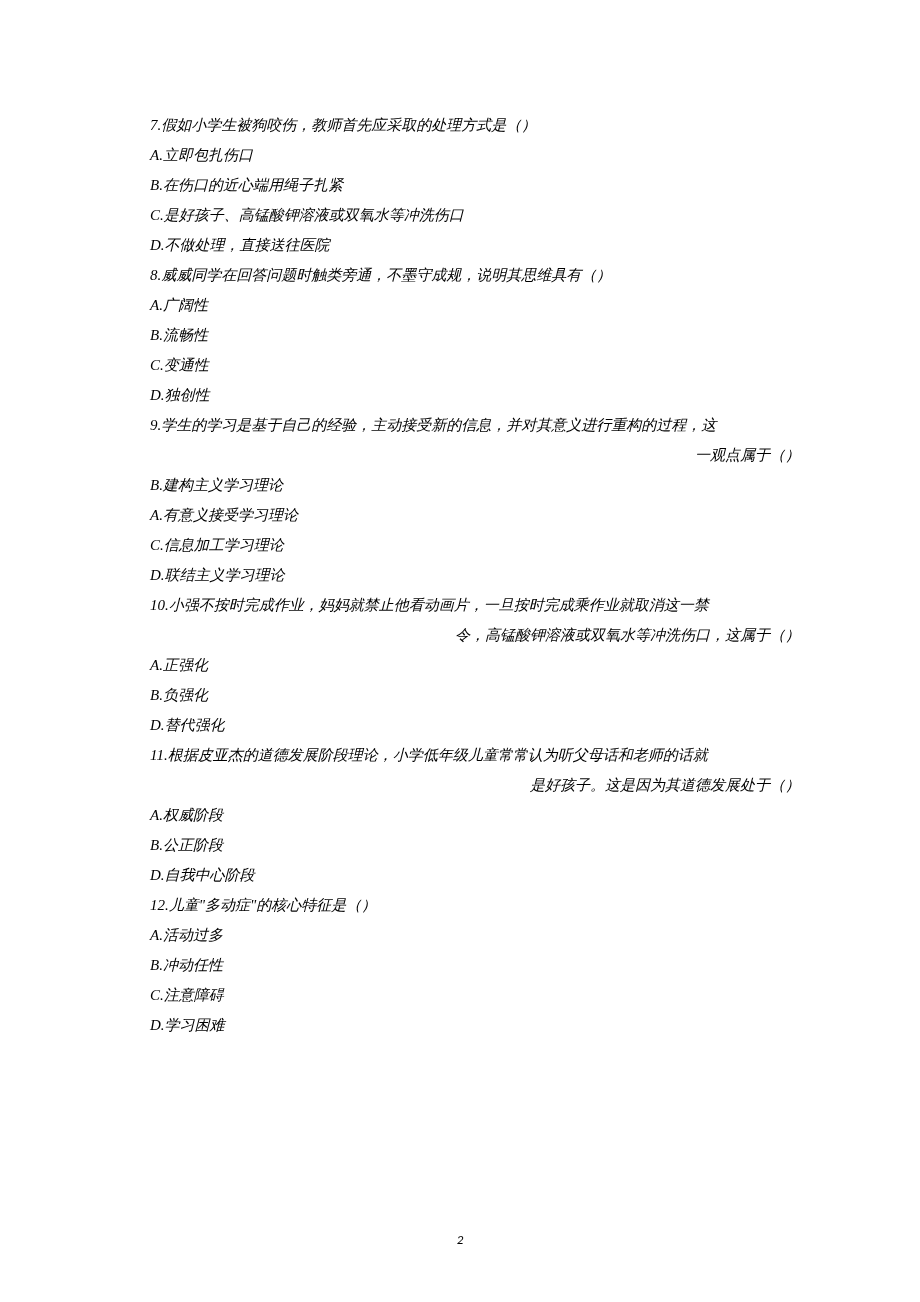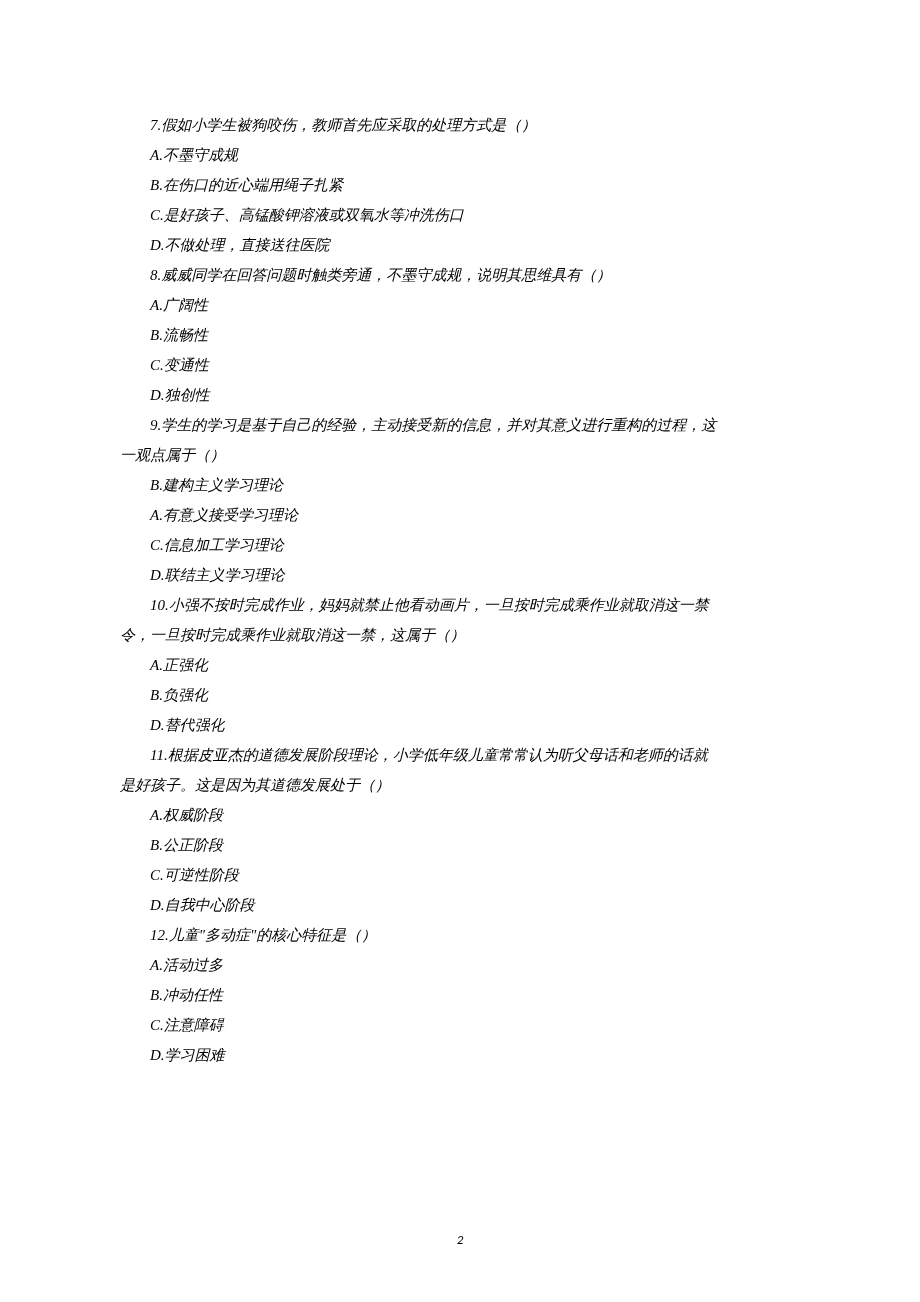--- a/index.html
+++ b/index.html
@@ -24,66 +24,66 @@
       line-height: 2.0;
       text-indent: 2em;
     }
     .option-line {
       line-height: 2.0;
       text-indent: 2em;
     }
     .continuation-line {
       line-height: 2.0;
       text-indent: 0;
+      text-align: right;
     }
     .page-number {
       position: absolute;
       bottom: 55px;
       left: 0;
       right: 0;
       text-align: center;
       font-size: 13px;
       font-family: "Calibri", sans-serif;
     }
   </style>
 </head>
 <body>
 
 <div class="content">
 
   <div class="question-line">7.假如小学生被狗咬伤，教师首先应采取的处理方式是（）</div>
-  <div class="option-line">A.不墨守成规</div>
+  <div class="option-line">A.立即包扎伤口</div>
   <div class="option-line">B.在伤口的近心端用绳子扎紧</div>
   <div class="option-line">C.是好孩子、高锰酸钾溶液或双氧水等冲洗伤口</div>
   <div class="option-line">D.不做处理，直接送往医院</div>
 
   <div class="question-line">8.威威同学在回答问题时触类旁通，不墨守成规，说明其思维具有（）</div>
   <div class="option-line">A.广阔性</div>
   <div class="option-line">B.流畅性</div>
   <div class="option-line">C.变通性</div>
   <div class="option-line">D.独创性</div>
 
   <div class="question-line">9.学生的学习是基于自己的经验，主动接受新的信息，并对其意义进行重构的过程，这</div>
   <div class="continuation-line">一观点属于（）</div>
   <div class="option-line">B.建构主义学习理论</div>
   <div class="option-line">A.有意义接受学习理论</div>
   <div class="option-line">C.信息加工学习理论</div>
   <div class="option-line">D.联结主义学习理论</div>
 
   <div class="question-line">10.小强不按时完成作业，妈妈就禁止他看动画片，一旦按时完成乘作业就取消这一禁</div>
-  <div class="continuation-line">令，一旦按时完成乘作业就取消这一禁，这属于（）</div>
+  <div class="continuation-line">令，高锰酸钾溶液或双氧水等冲洗伤口，这属于（）</div>
   <div class="option-line">A.正强化</div>
   <div class="option-line">B.负强化</div>
   <div class="option-line">D.替代强化</div>
 
   <div class="question-line">11.根据皮亚杰的道德发展阶段理论，小学低年级儿童常常认为听父母话和老师的话就</div>
   <div class="continuation-line">是好孩子。这是因为其道德发展处于（）</div>
   <div class="option-line">A.权威阶段</div>
   <div class="option-line">B.公正阶段</div>
-  <div class="option-line">C.可逆性阶段</div>
   <div class="option-line">D.自我中心阶段</div>
 
   <div class="question-line">12.儿童"多动症"的核心特征是（）</div>
   <div class="option-line">A.活动过多</div>
   <div class="option-line">B.冲动任性</div>
   <div class="option-line">C.注意障碍</div>
   <div class="option-line">D.学习困难</div>
 
 </div>
 

